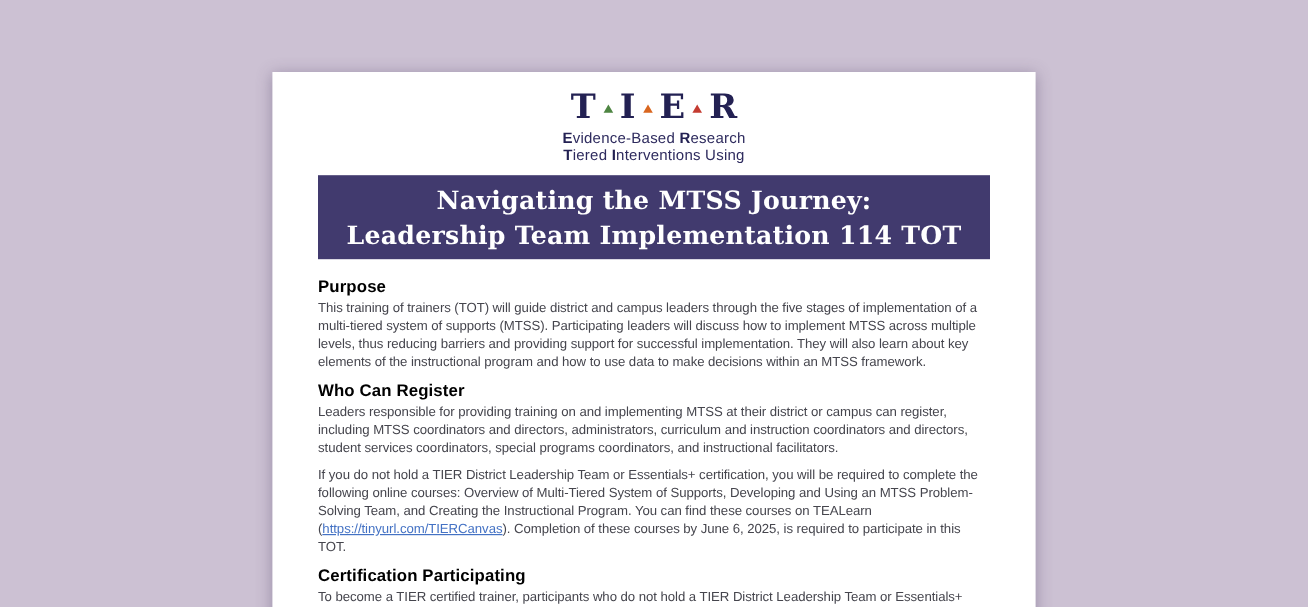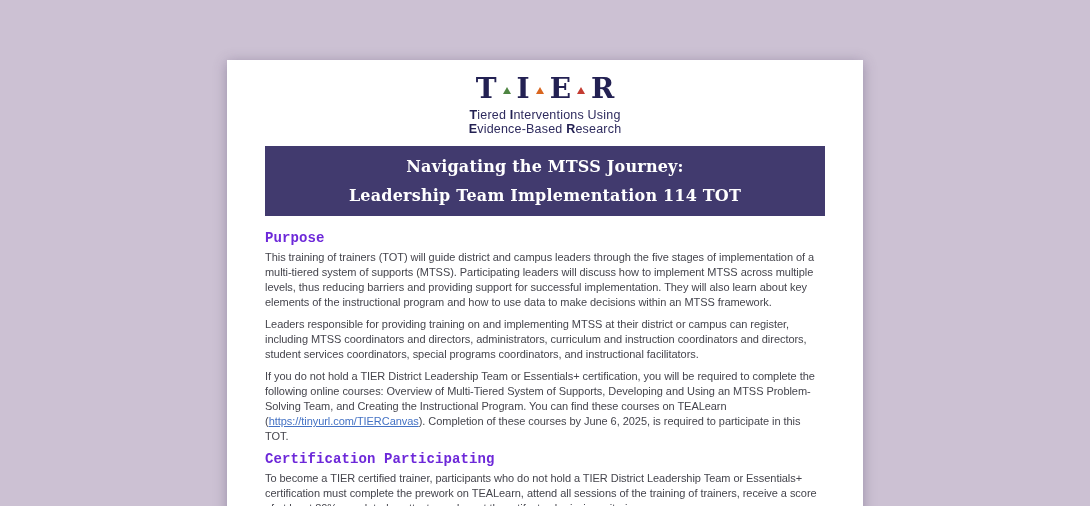--- a/index.html
+++ b/index.html
@@ -27,28 +27,28 @@
   }
   .tagline{margin-top:3px;font-size:12.5px;line-height:14px;color:#2e2b5e;letter-spacing:0.2px;}
   .tagline b{font-weight:bold;color:#232153;}
   
   .banner{
     margin:10px 38px 0 38px;height:70px;
     background:#413a6e;color:#ffffff;
     display:flex;flex-direction:column;justify-content:center;
     text-align:center;
     font-family:"DejaVu Serif","Liberation Serif",serif;
-    font-weight:bold;font-size:16px;line-height:29px;
+    font-weight:bold;font-size:21px;line-height:29px;
     letter-spacing:0.2px;
   }
   
   .content{padding:10px 42px 0 38px;}
   .content h2{
-    font-family:Liberation Mono, monospace;
-    font-weight:bold;font-size:14px;line-height:17px;color:#6d28d9;
+    font-family:Liberation Sans, sans-serif;
+    font-weight:bold;font-size:14px;line-height:17px;color:#000000;
     margin:4px 0 3px 0;letter-spacing:0.1px;
   }
   .content p{
     font-size:11px;line-height:15px;color:#45454d;
     letter-spacing:-0.05px;margin:0 0 7px 0;
   }
   .link{color:#4472c4;text-decoration:underline;cursor:pointer;}
 </style>
 </head>
 <body>
@@ -59,35 +59,36 @@
     <div class="tier-row">
       <span class="tier-letter">T</span>
       <span class="tri" style="border-bottom-color: rgb(78, 133, 66);"></span>
       <span class="tier-letter">I</span>
       <span class="tri" style="border-bottom-color: rgb(217, 102, 31);"></span>
       <span class="tier-letter">E</span>
       <span class="tri" style="border-bottom-color: rgb(196, 59, 49);"></span>
       <span class="tier-letter">R</span>
     </div>
     <div class="tagline">
+      <div><b>E</b><span>vidence-Based </span><b>R</b><span>esearch</span></div>
       <div><b>T</b><span>iered </span><b>I</b><span>nterventions Using</span></div>
-      <div><b>E</b><span>vidence-Based </span><b>R</b><span>esearch</span></div>
     </div>
   </div>
 
   <div class="banner" style="background-color: rgb(65, 58, 110);">
     <div>Navigating the MTSS Journey:</div>
     <div>Leadership Team Implementation 114 TOT</div>
   </div>
 
   <div class="content">
 
     <h2>Purpose</h2>
     <p>This training of trainers (TOT) will guide district and campus leaders through the five stages of implementation of a multi-tiered system of supports (MTSS). Participating leaders will discuss how to implement MTSS across multiple levels, thus reducing barriers and providing support for successful implementation. They will also learn about key elements of the instructional program and how to use data to make decisions within an MTSS framework.</p>
 
+    <h2>Who Can Register</h2>
     <p>Leaders responsible for providing training on and implementing MTSS at their district or campus can register, including MTSS coordinators and directors, administrators, curriculum and instruction coordinators and directors, student services coordinators, special programs coordinators, and instructional facilitators.</p>
     <p><span>If you do not hold a TIER District Leadership Team or Essentials+ certification, you will be required to complete the following online courses: Overview of Multi-Tiered System of Supports, Developing and Using an MTSS Problem-Solving Team, and Creating the Instructional Program. You can find these courses on TEALearn (</span><a class="link" style="color: rgb(68, 114, 196);">https://tinyurl.com/TIERCanvas</a><span>). Completion of these courses by June 6, 2025, is required to participate in this TOT.</span></p>
 
     <h2>Certification Participating</h2>
     <p>To become a TIER certified trainer, participants who do not hold a TIER District Leadership Team or Essentials+ certification must complete the prework on TEALearn, attend all sessions of the training of trainers, receive a score of at least 80% on related posttests, and meet the artifact submission criteria.</p>
 
   </div>
 </div>
 
 </body></html>

